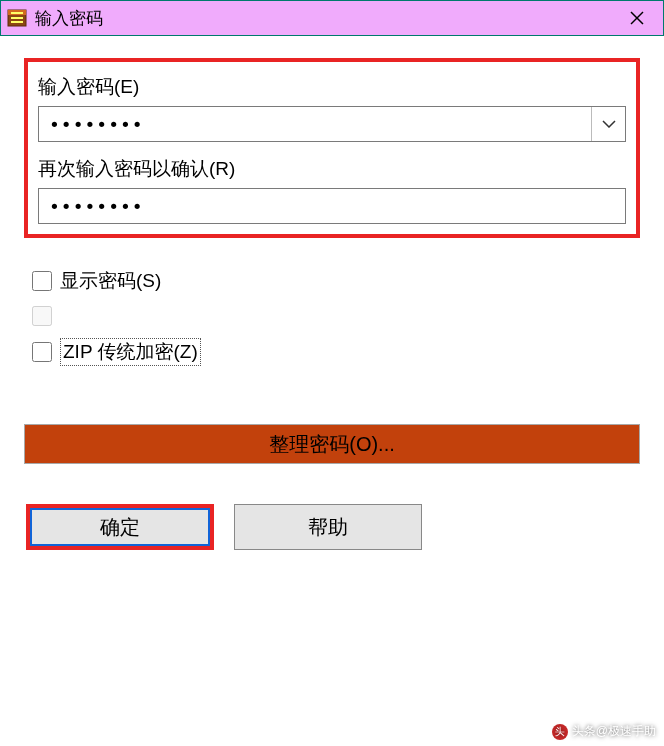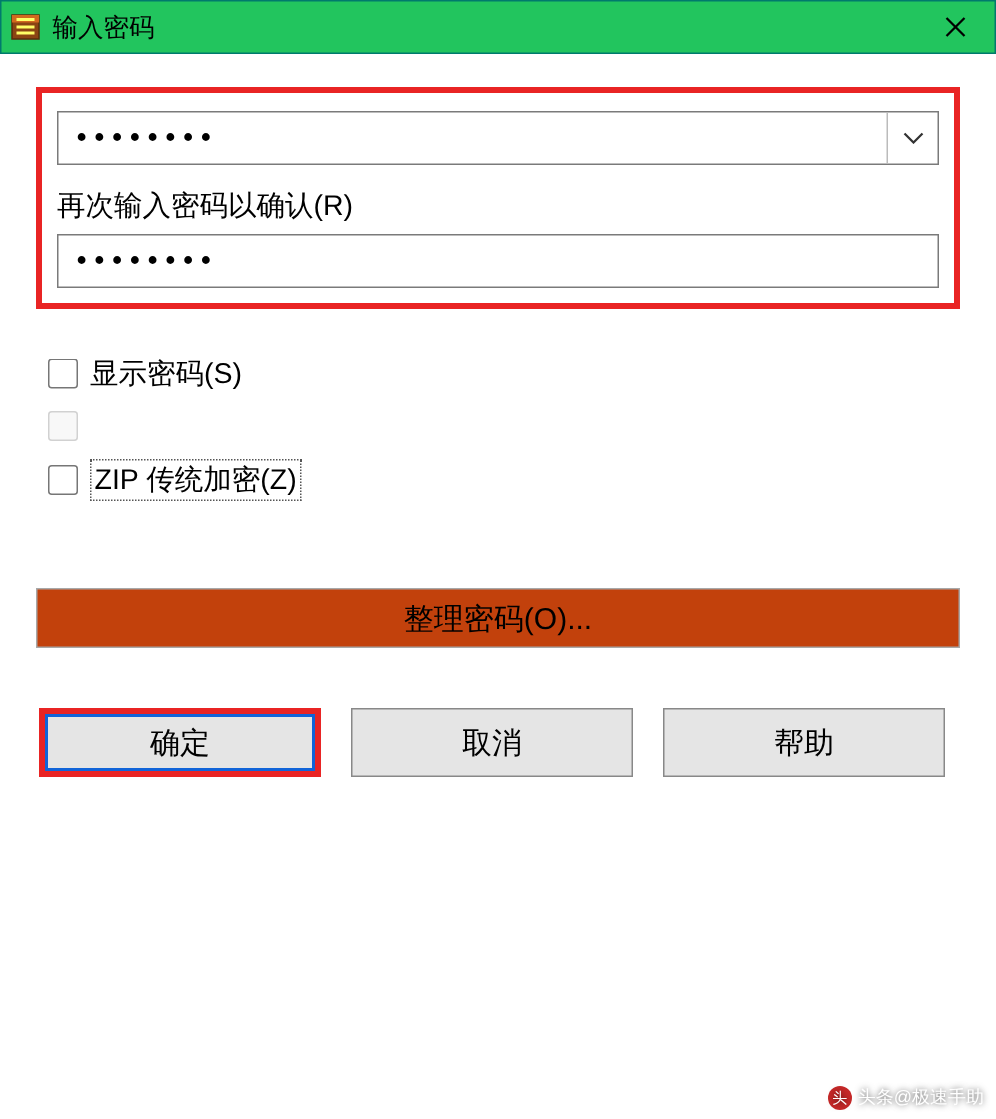--- a/index.html
+++ b/index.html
@@ -1,19 +1,19 @@
 <!DOCTYPE html>
 <html><head>
 <meta charset="utf-8">
 <style>
   * { box-sizing: border-box; margin: 0; padding: 0; font-family: "Microsoft YaHei", "SimSun", sans-serif; }
   body { width: 664px; height: 746px; background: #fff; overflow: hidden; }
 
   .titlebar {
-    background: #22c55e;
+    background: #f0abfc;
     height: 36px;
     display: flex;
     align-items: center;
     padding: 0 4px;
     border: 1px solid #007a6d;
   }
   .titlebar-icon {
     width: 24px; height: 24px; margin-right: 6px;
   }
   .titlebar-text { font-size: 17px; color: #000; flex: 1; }
@@ -137,20 +137,21 @@
       <line x1="1" y1="1" x2="13" y2="13" stroke="#000" stroke-width="1.5"></line>
       <line x1="13" y1="1" x2="1" y2="13" stroke="#000" stroke-width="1.5"></line>
     </svg>
   </span>
 </div>
 
 <div class="content">
 
 
   <div class="redbox">
+    <div class="label">输入密码(E)</div>
     <div class="pw-row">
       <input class="pw-input" type="text" value="••••••••" style="">
       <span class="chevron">
         <svg width="14" height="8" viewBox="0 0 14 8">
           <polyline points="1,1 7,7 13,1" fill="none" stroke="#333" stroke-width="1.5"></polyline>
         </svg>
       </span>
     </div>
 
     <div class="row2-wrap">
@@ -175,23 +176,20 @@
     </label>
   </div>
 
   <button class="widebtn">整理密码(O)...</button>
 
   <div class="btnrow">
     <div class="btnwrap hl">
       <button class="btn primary">确定</button>
     </div>
     <div class="btnwrap">
-      <button class="btn">取消</button>
-    </div>
-    <div class="btnwrap">
       <button class="btn">帮助</button>
     </div>
   </div>
 
 </div>
 
 <div class="watermark">
   <span class="circle">头</span>
   <span>头条@极速手助</span>
 </div>

